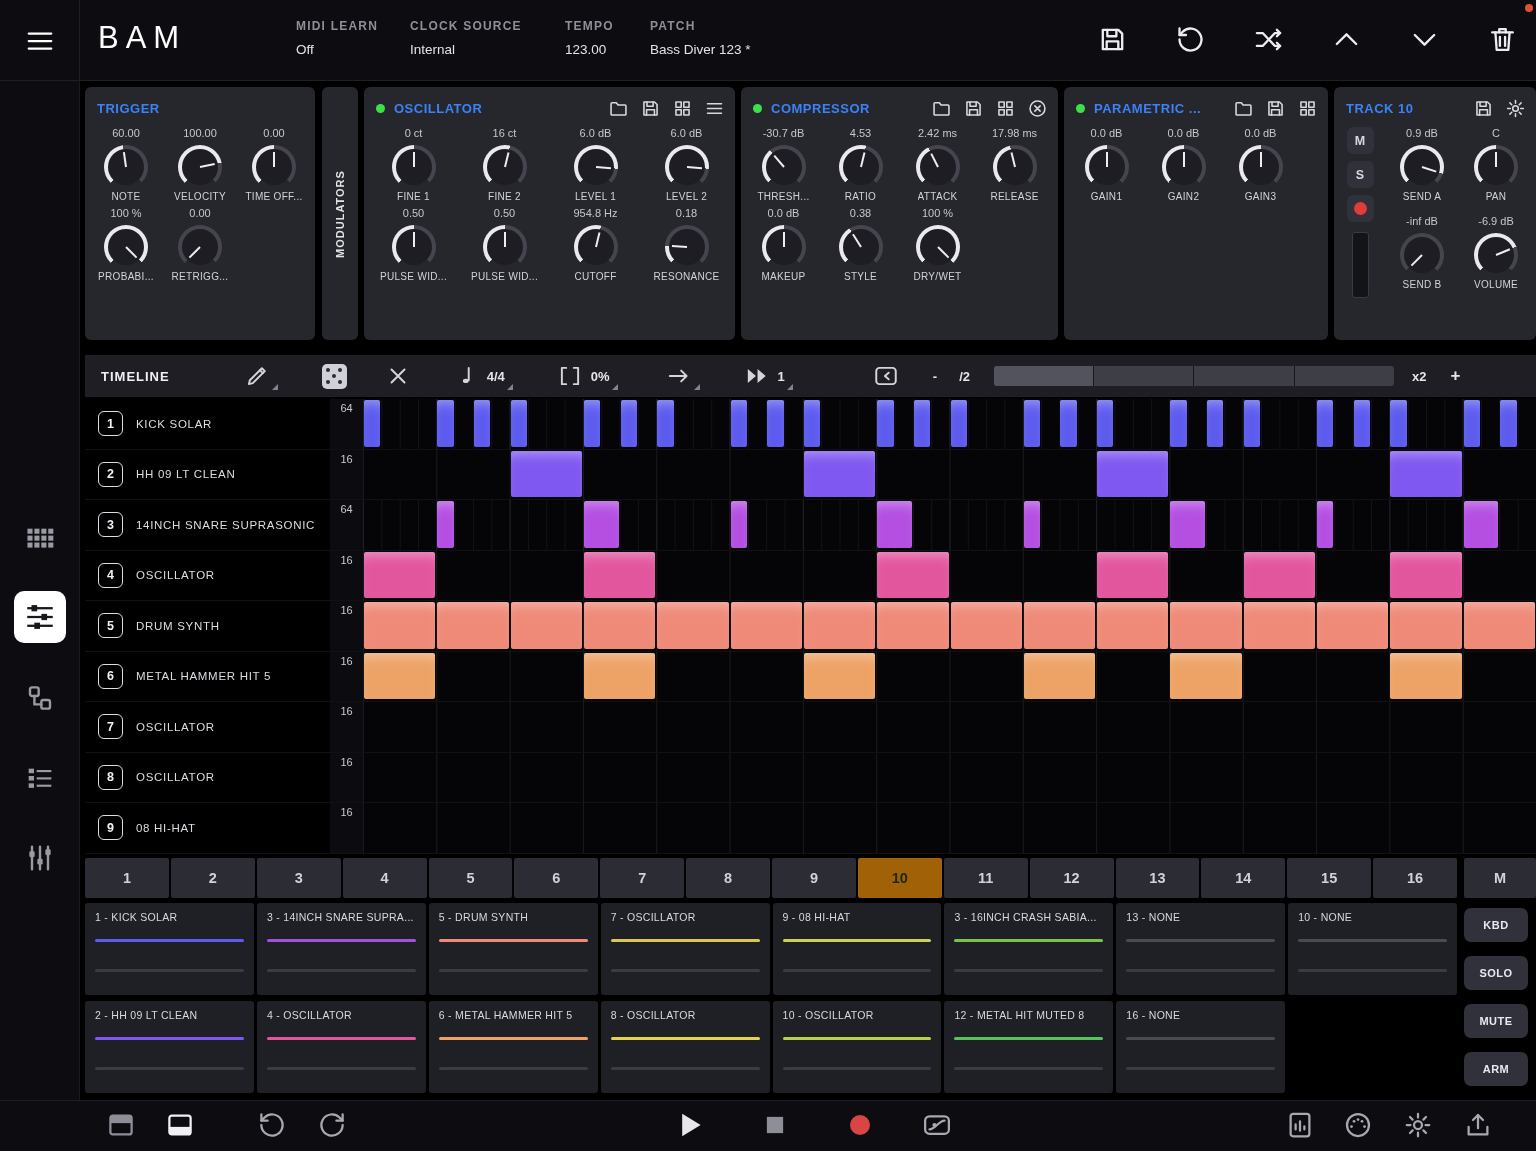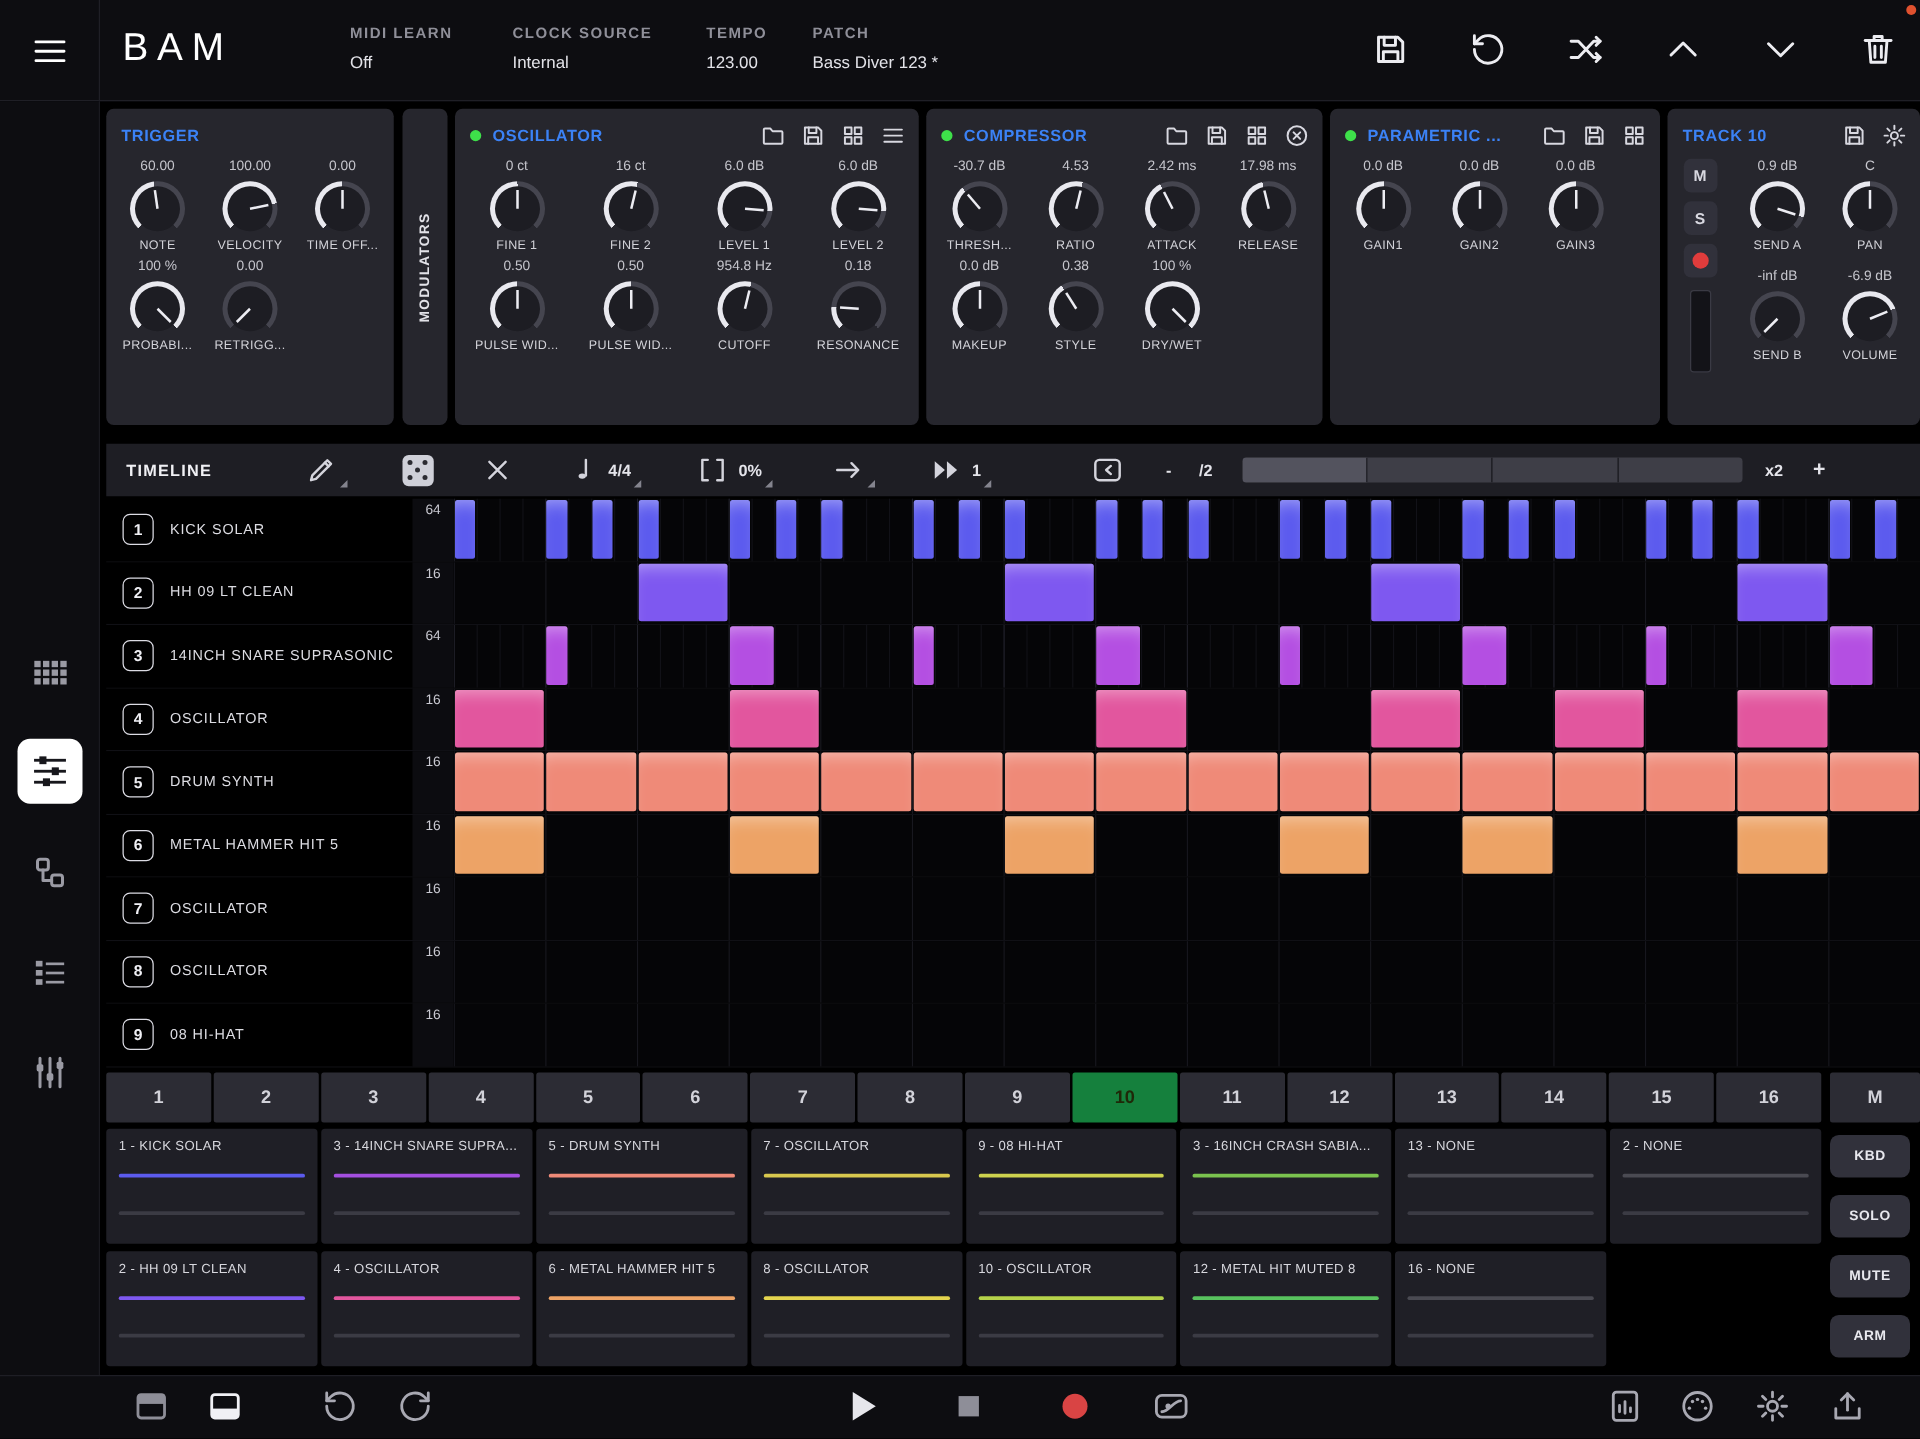--- a/index.html
+++ b/index.html
@@ -65,21 +65,21 @@
 .s-badge{width:25px;height:25px;border:1.5px solid #dcdce4;border-radius:6px;margin-left:13px;display:flex;align-items:center;justify-content:center;font-size:12.5px;font-weight:bold;color:#f0f0f5;flex:none}
 .s-name{margin-left:13px;font-size:11.5px;letter-spacing:.7px;color:#dcdce2;white-space:nowrap}
 .s-count{position:absolute;left:245px;top:0;width:33px;height:100%;background:#0c0c10;color:#c9c9d1;font-size:11px;text-align:center;padding-top:3px}
 .s-grid{position:absolute;left:278px;top:0;right:0;height:100%;background:#050507}
 .g16{background-image:linear-gradient(to right,#191920 1px,transparent 1px);background-size:calc(100%/16) 100%}
 .g64{background-image:linear-gradient(to right,#20202a 1px,transparent 1px),linear-gradient(to right,#121218 1px,transparent 1px);background-size:calc(100%/16) 100%,calc(100%/64) 100%}
 .note{position:absolute;top:1px;bottom:2px;border-radius:2px;box-shadow:inset 0 10px 14px -8px rgba(255,255,255,.45)}
 
 #patterns{position:absolute;left:85px;top:858px;width:1372px;height:40px;display:grid;grid-template-columns:repeat(16,1fr);gap:2px}
 .pat{background:#2c2c34;color:#d2d2d9;display:flex;align-items:center;justify-content:center;font-size:14.5px;font-weight:bold;border-radius:2px}
-.pat.active{background:#15803d;color:#1f2808}
+.pat.active{background:#a16207;color:#1f2808}
 #pat-m{position:absolute;left:1464px;top:858px;width:72px;height:40px;background:#2c2c34;color:#d2d2d9;display:flex;align-items:center;justify-content:center;font-size:14.5px;font-weight:bold;border-radius:2px}
 
 #cards{position:absolute;left:85px;top:903px;width:1372px;display:grid;grid-template-columns:repeat(8,1fr);grid-template-rows:92px 92px;gap:6px 3px}
 .card{position:relative;background:#1f1f26;border-radius:3px;overflow:hidden}
 .card .cname{position:absolute;left:10px;top:8px;right:8px;font-size:10.5px;color:#d8d8de;letter-spacing:.3px;white-space:nowrap;overflow:hidden}
 .card .cl{position:absolute;left:10px;right:10px;height:3px;border-radius:2px}
 .card .cl1{top:36px}
 .card .cl2{top:66px;background:#3b3b44}
 .sidebtn{position:absolute;left:1464px;width:64px;height:34px;background:#31313b;border-radius:7px;color:#e8e8ee;font-size:11px;font-weight:bold;letter-spacing:.5px;display:flex;align-items:center;justify-content:center}
 
@@ -94,21 +94,21 @@
 
   <div id="topbar">
     <div id="menu-btn">
         <span>
           <svg viewBox="0 0 24 24" fill="none" stroke="currentColor" stroke-width="1.8" stroke-linecap="round" stroke-linejoin="round">
             <path d="M3 6h18M3 12h18M3 18h18"></path>
           </svg>
         </span>
       </div>
     <div id="logo">BAM</div>
-    <div class="tb-field" style="left:280px">
+    <div class="tb-field" style="left:296px">
       <div class="lab">MIDI LEARN</div>
       <div class="val">Off</div>
     </div>
     <div class="tb-field" style="left:410px">
       <div class="lab">CLOCK SOURCE</div>
       <div class="val">Internal</div>
     </div>
     <div class="tb-field" style="left:565px">
       <div class="lab">TEMPO</div>
       <div class="val">123.00</div>
@@ -843,21 +843,21 @@
         <div class="cname">3 - 16INCH CRASH SABIA...</div>
         <div class="cl cl1" style="background: rgb(122, 194, 78);"></div>
         <div class="cl cl2"></div>
       </div>
       <div class="card">
         <div class="cname">13 - NONE</div>
         <div class="cl cl1" style="background: rgb(74, 74, 82);"></div>
         <div class="cl cl2"></div>
       </div>
       <div class="card">
-        <div class="cname">2 - NONE</div>
+        <div class="cname">10 - NONE</div>
         <div class="cl cl1" style="background: rgb(74, 74, 82);"></div>
         <div class="cl cl2"></div>
       </div>
       <div class="card">
         <div class="cname">2 - HH 09 LT CLEAN</div>
         <div class="cl cl1" style="background: rgb(126, 88, 240);"></div>
         <div class="cl cl2"></div>
       </div>
       <div class="card">
         <div class="cname">4 - OSCILLATOR</div>

